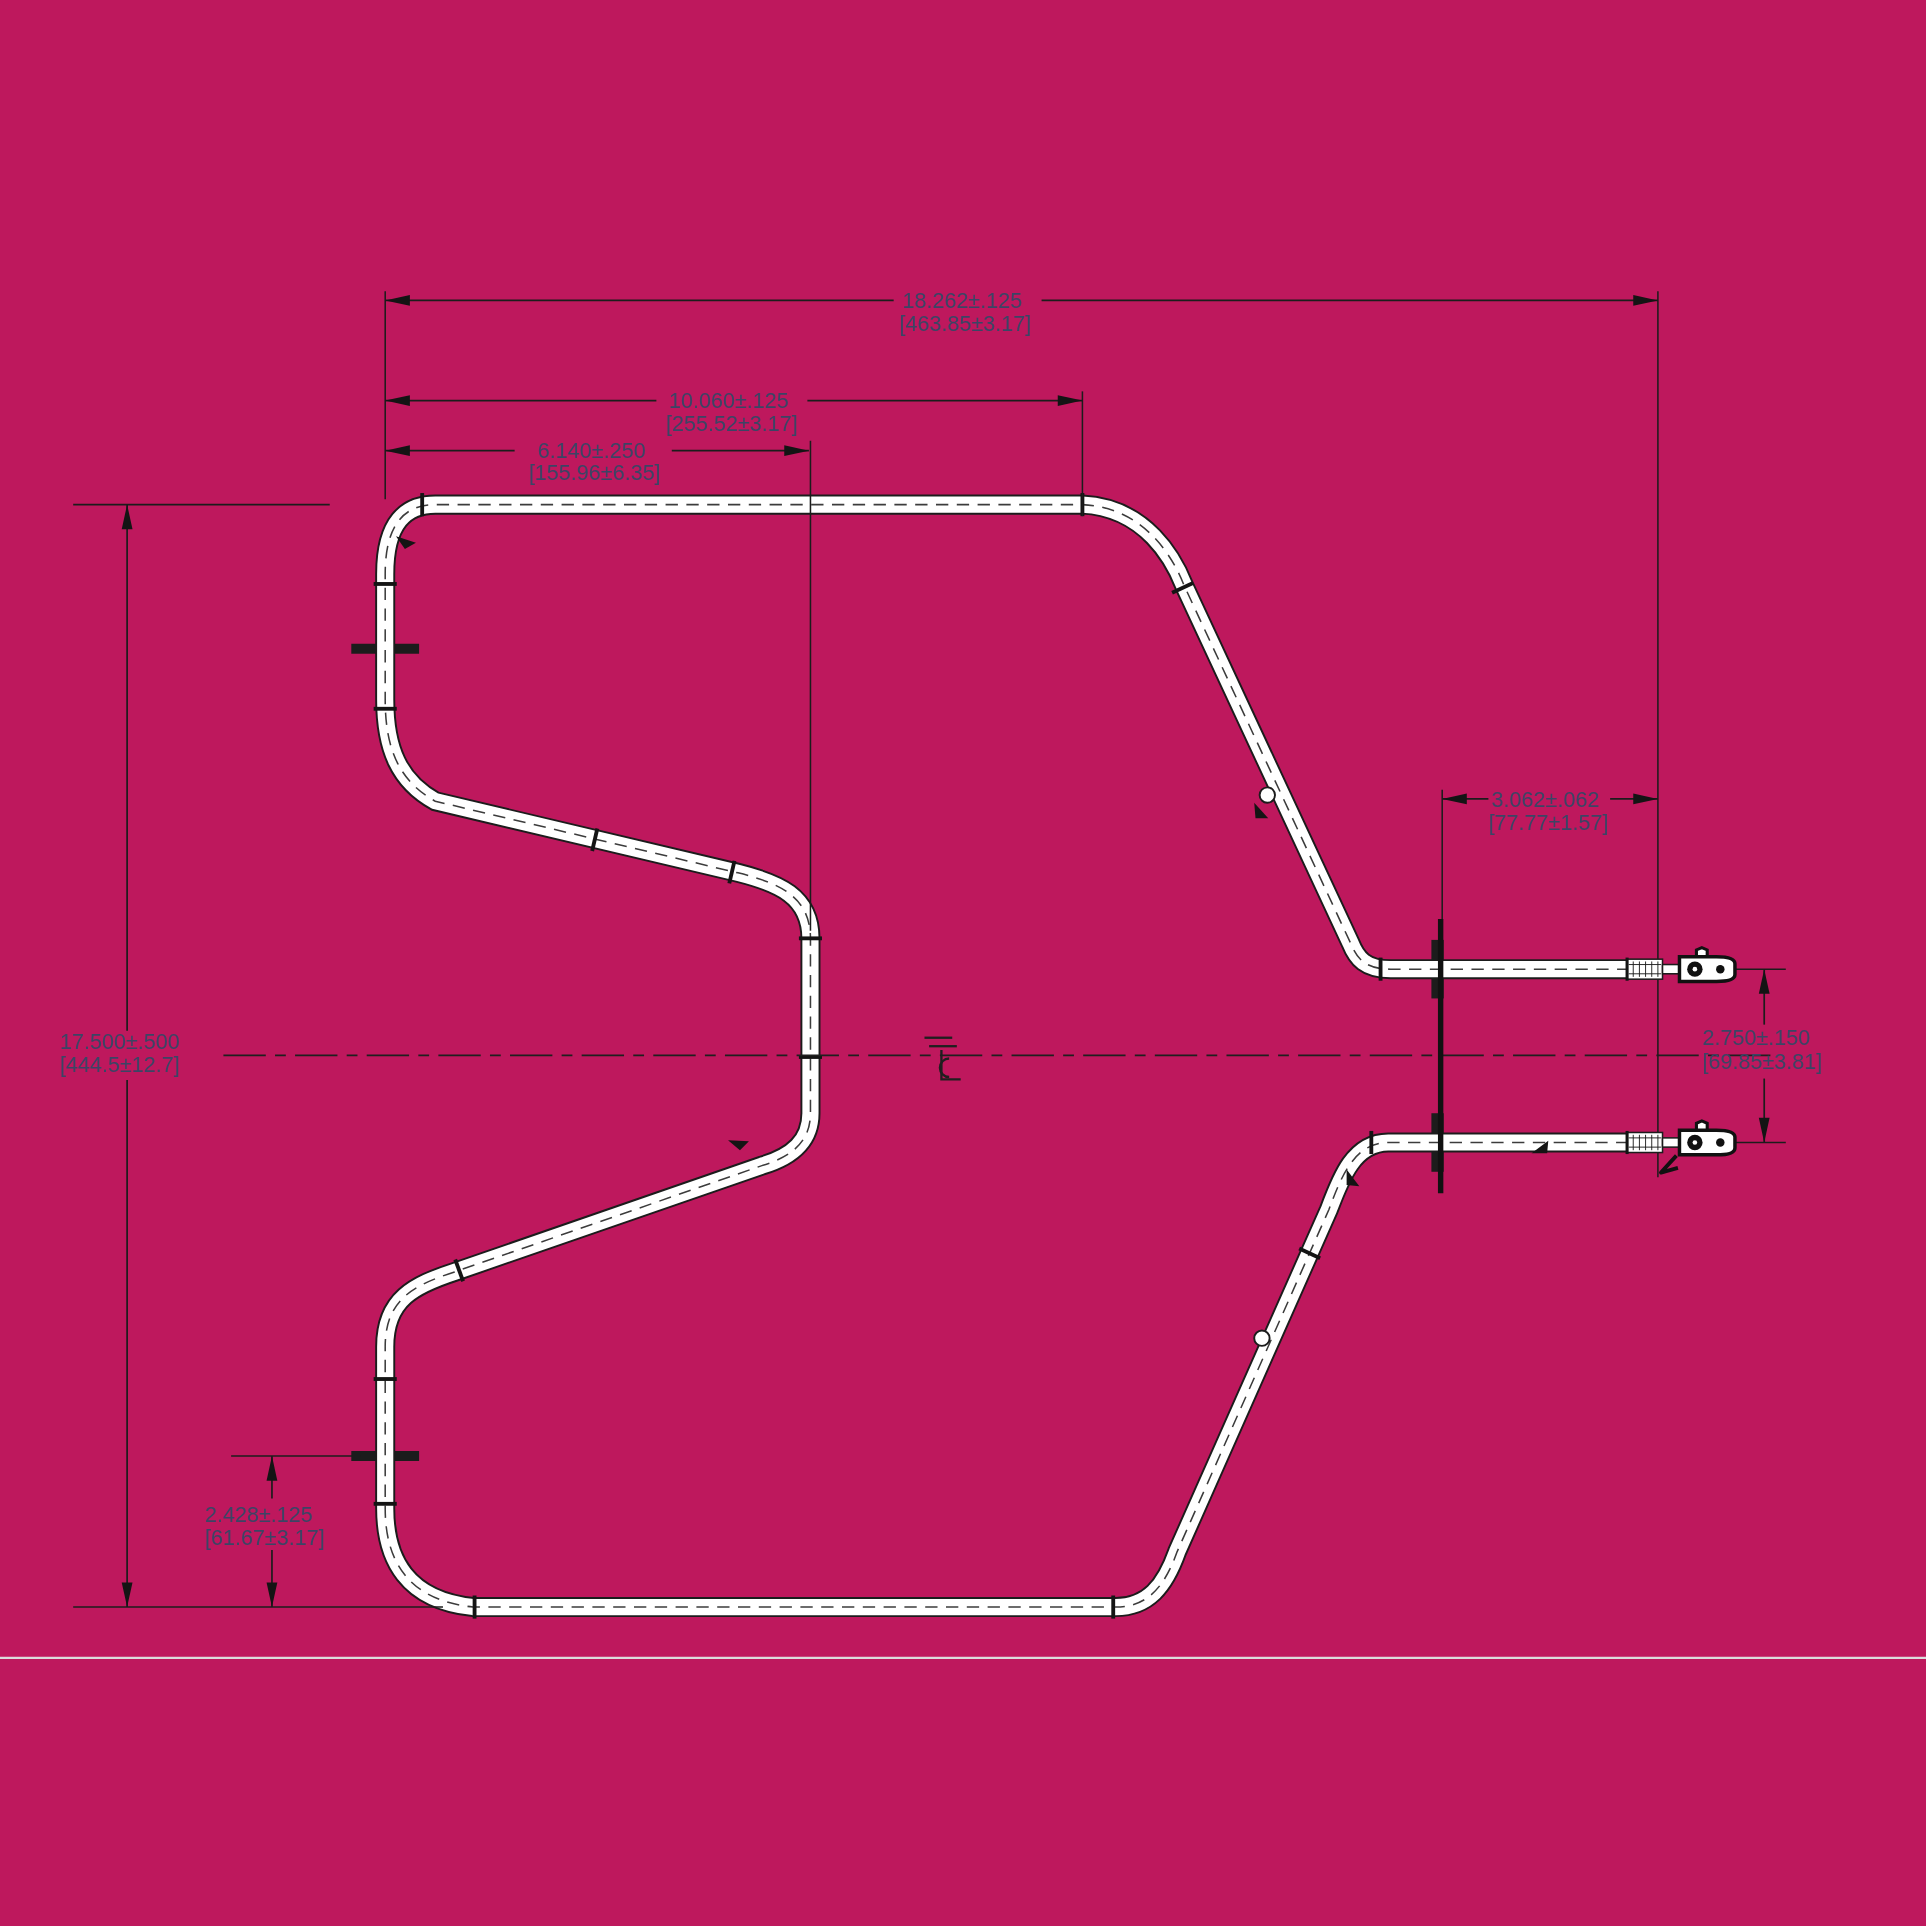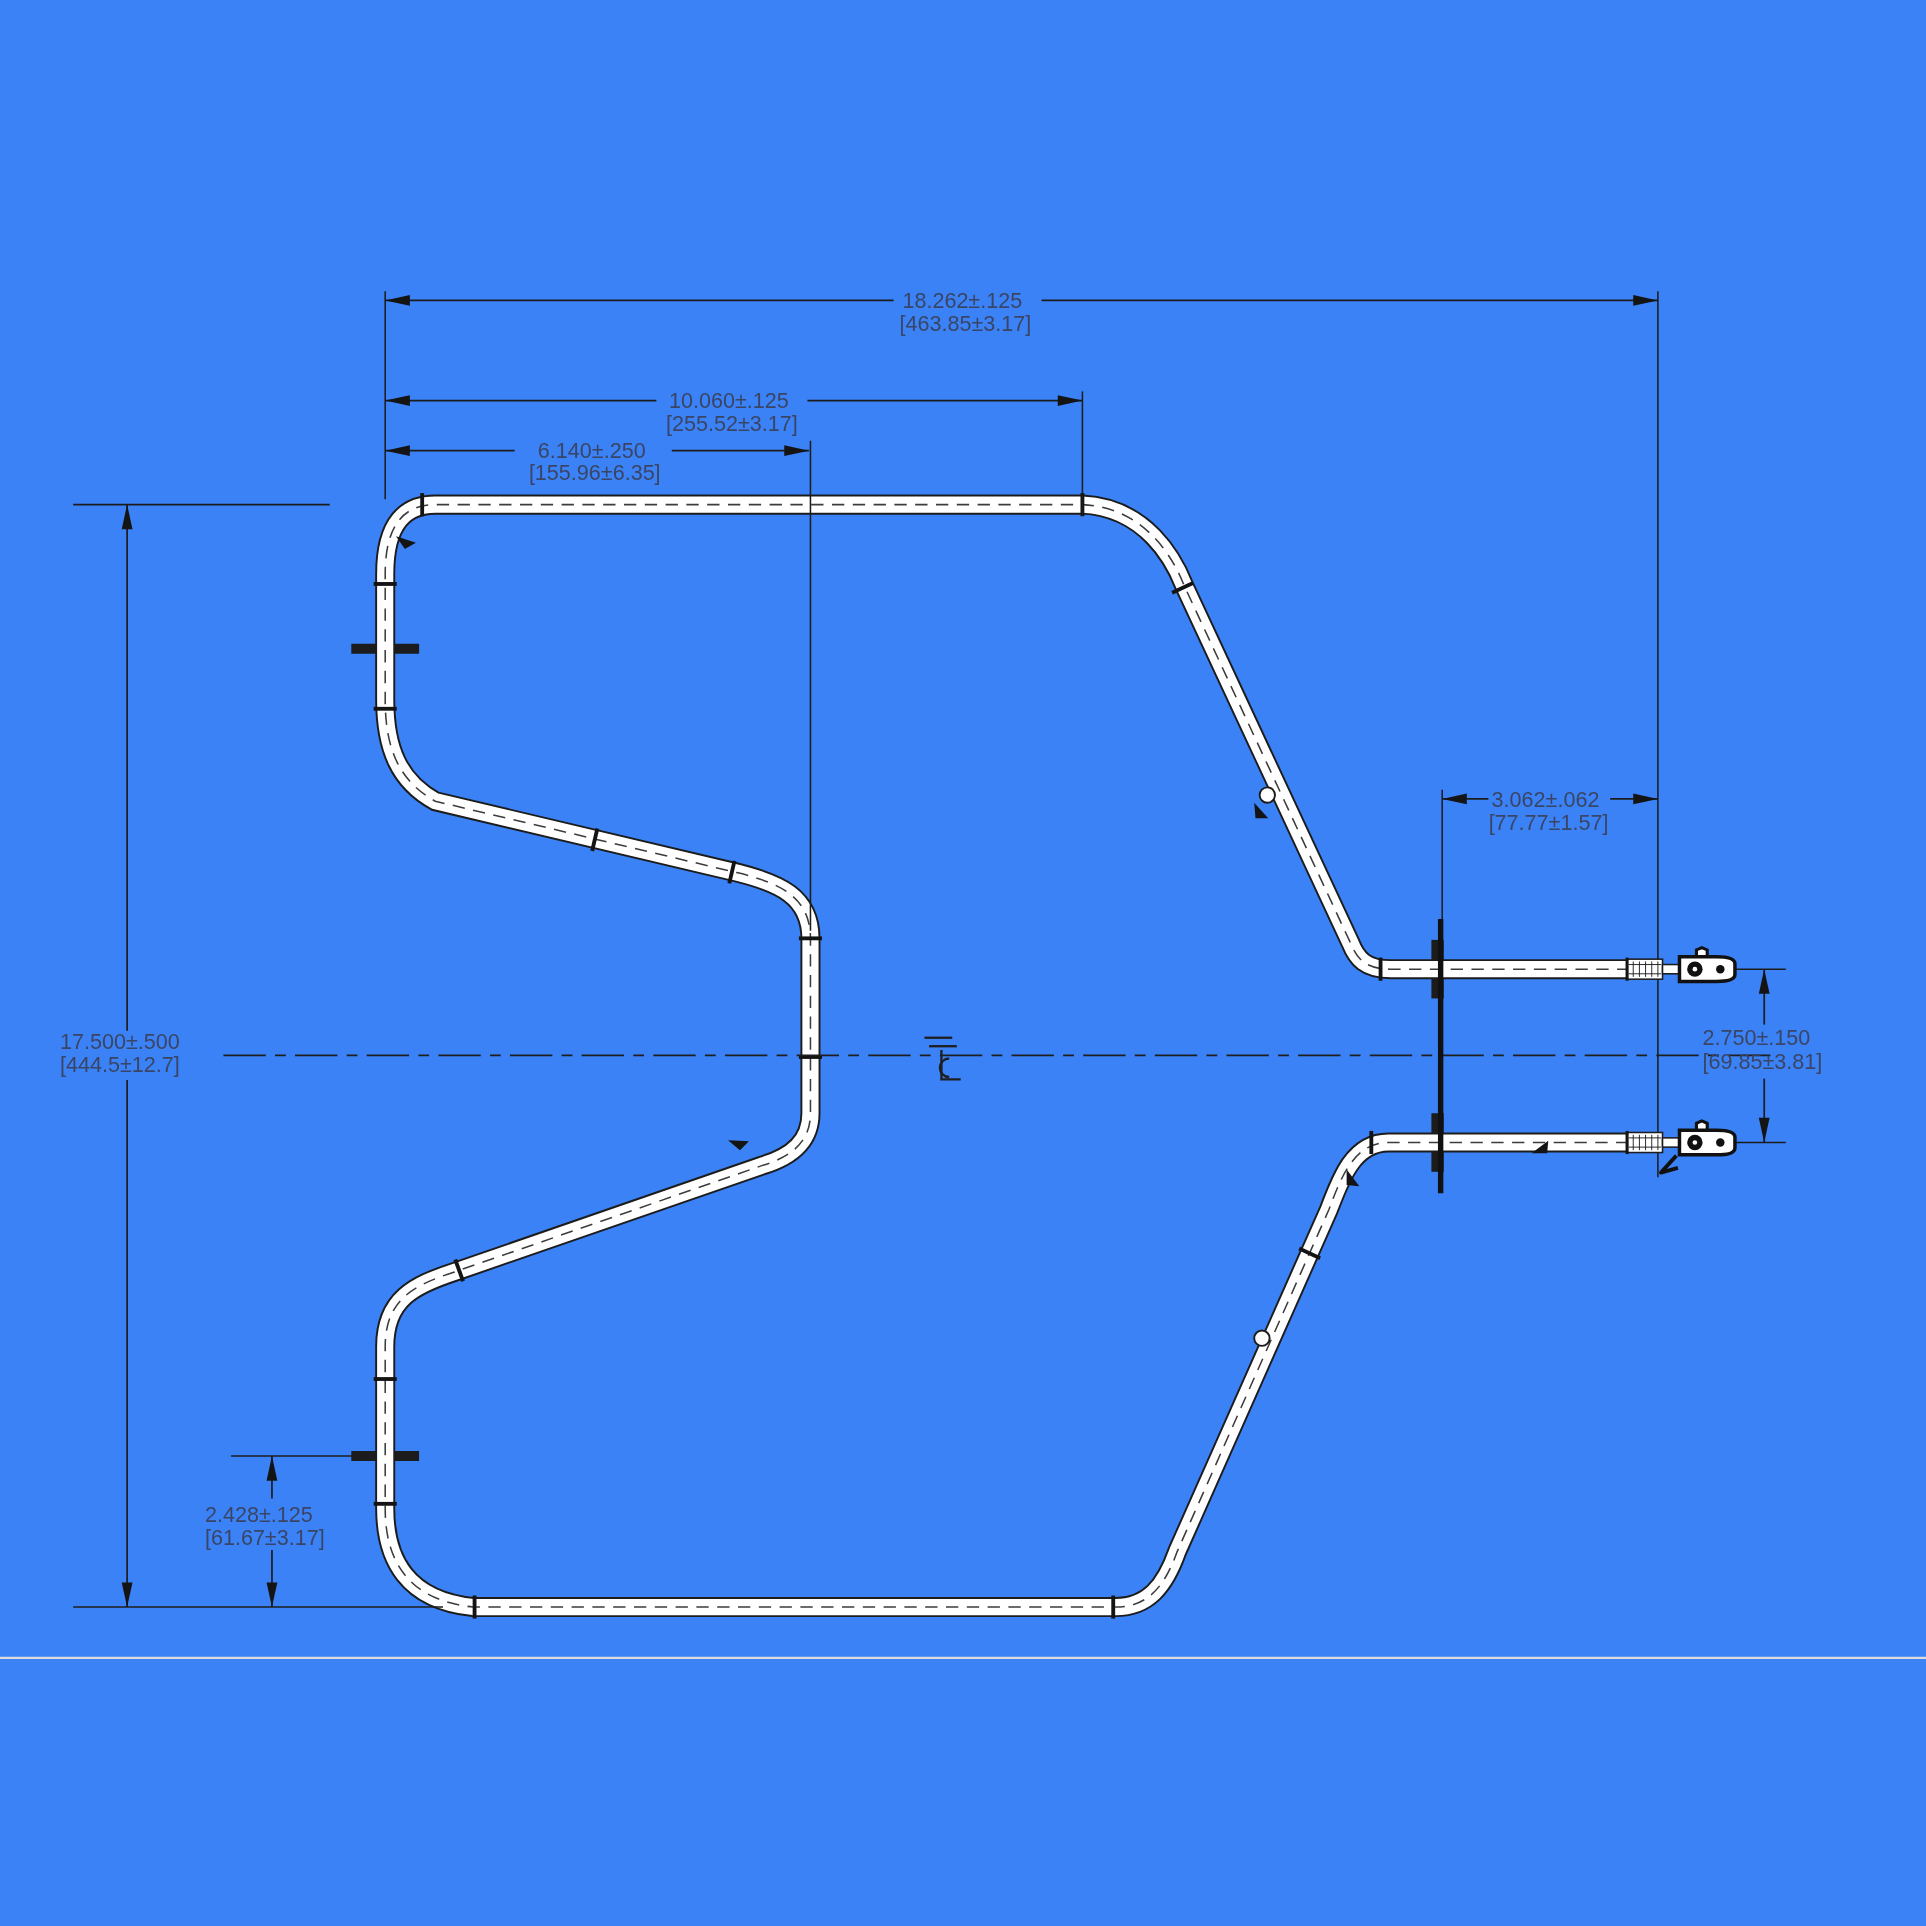--- a/index.html
+++ b/index.html
@@ -1,16 +1,16 @@
 <!DOCTYPE html>
 <html style="font-size:12.3px"><head>
 <meta charset="utf-8">
 <style>
   html,body{margin:0;padding:0;background:#ffffff;}
-  .page{position:relative;width:1926px;height:1926px;background:#3b82f6;overflow:hidden;}
+  .page{position:relative;width:1926px;height:1926px;background:#be185d;overflow:hidden;}
   svg{position:absolute;left:0;top:0;}
   text{font-family:"Liberation Sans", sans-serif;font-size:28px;}
 </style>
 </head>
 <body>
 
 <div class="page">
 <svg width="1926" height="1926" viewBox="0 0 2500 2500">
 
   <line x1="0" y1="2152" x2="2500" y2="2152" stroke="#dcdcdc" stroke-width="3"></line>

